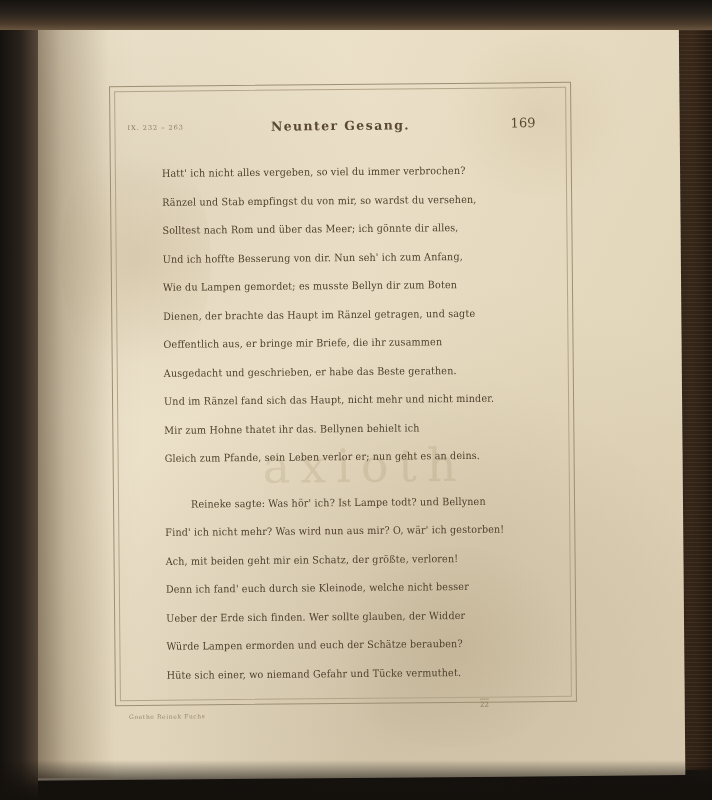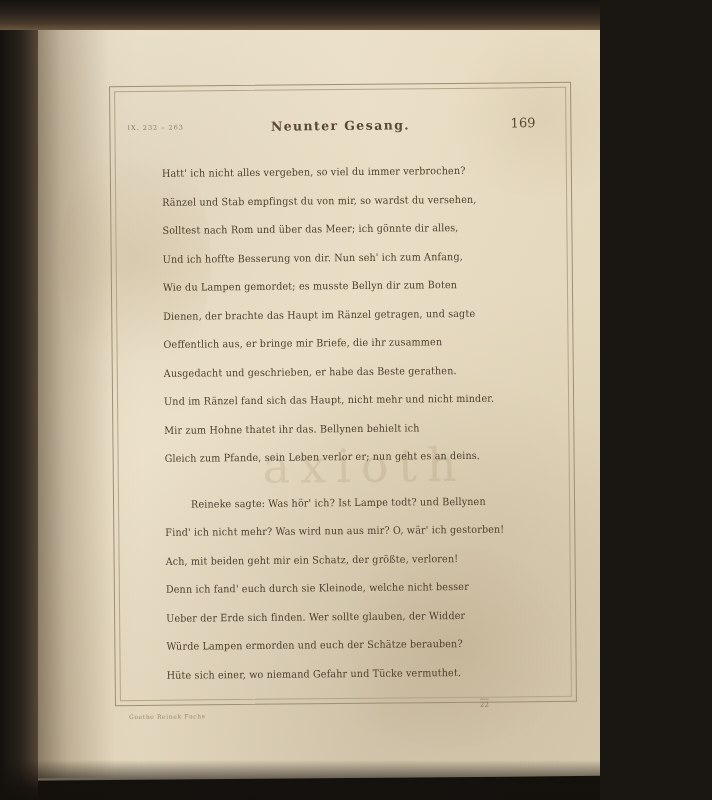--- a/index.html
+++ b/index.html
@@ -10,21 +10,21 @@
   body {
     width: 712px;
     height: 800px;
     overflow: hidden;
     font-family: "Liberation Serif", serif;
   }
 
   
   #scene {
     position: relative;
-    width: 600px;
+    width: 712px;
     height: 800px;
     background: #fef9c3;
     overflow: hidden;
   }
 
   
   .backdrop {
     position: absolute;
     inset: 0;
     background:

